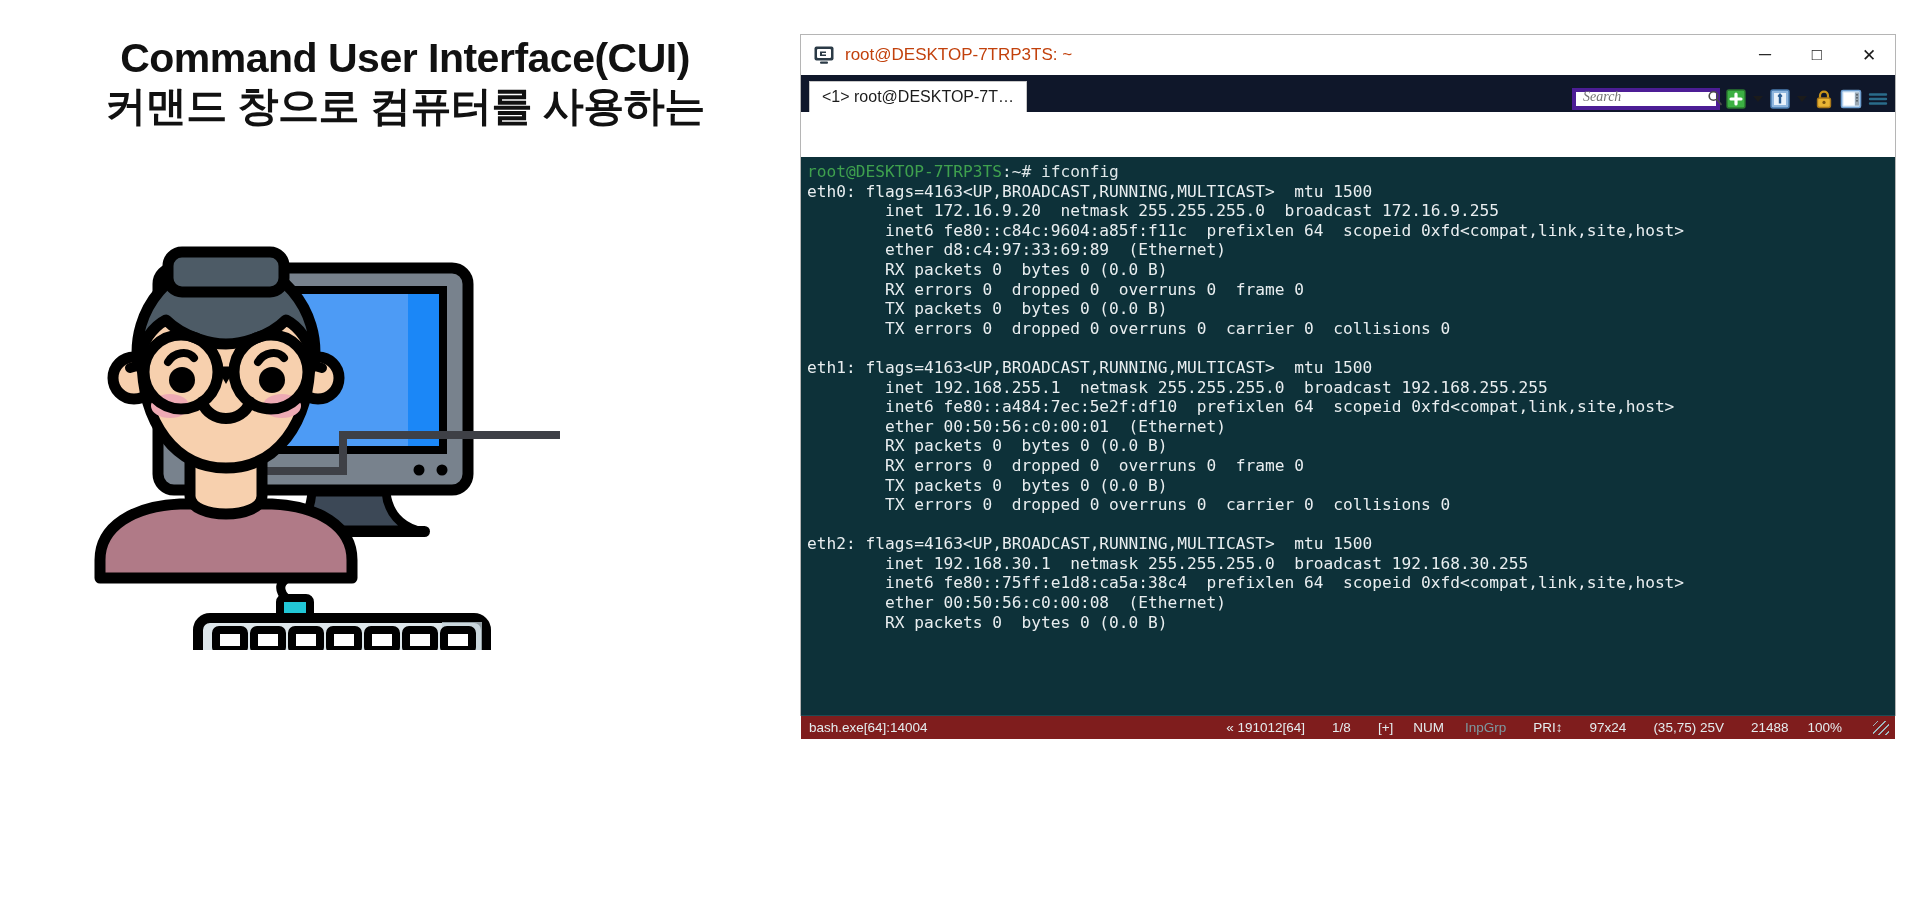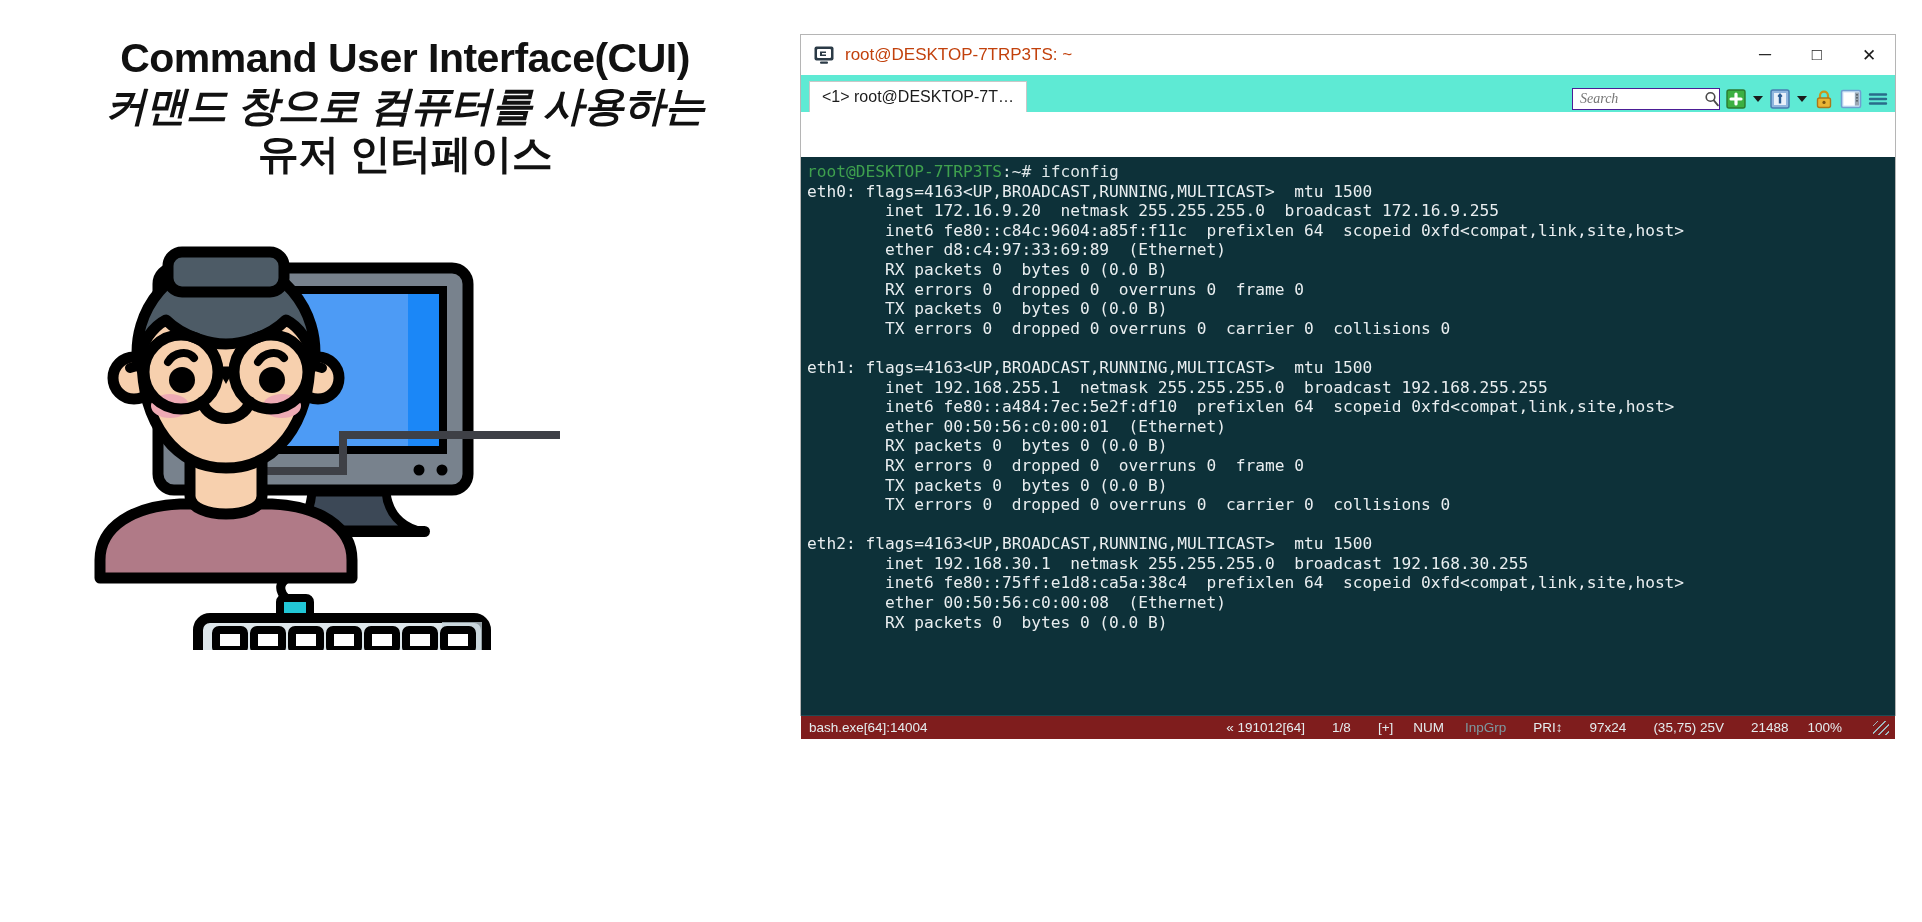--- a/index.html
+++ b/index.html
@@ -12,21 +12,21 @@
   #root { position: relative; width: 1922px; height: 670px; background: #ffffff; }
 
   
   #heading {
     position: absolute; left: 20px; top: 36px; width: 770px;
     text-align: center; color: #111111;
     font-weight: bold; line-height: 1.12;
     letter-spacing: -0.5px;
   }
   #heading .line1 { font-size: 41px; white-space: nowrap; }
-  #heading .line2 { font-size: 41px; white-space: nowrap; margin-top: 2px; font-style: italic; }
+  #heading .line2 { font-size: 41px; white-space: nowrap; margin-top: 2px; }
   #heading .line3 { font-size: 41px; white-space: nowrap; margin-top: 2px; }
 
   
   #illustration { position: absolute; left: 90px; top: 230px; width: 700px; height: 420px; }
   #illustration svg { display: block; }
 
   
   #terminal-window {
     position: absolute; left: 800px; top: 34px;
     width: 1096px; height: 682px;
@@ -47,37 +47,37 @@
     font-size: 17px; color: #c2410c; white-space: nowrap;
     font-family: "Liberation Sans", sans-serif;
   }
   #win-controls { position: absolute; right: 0; top: 0; height: 40px; display: flex; }
   #win-controls .wc {
     width: 52px; height: 40px; display: flex; align-items: center; justify-content: center;
     color: #1b1b1b; font-size: 17px;
   }
   
   #tabrow {
-    position: relative; height: 37px; background: #5eead4;
+    position: relative; height: 37px; background: #0f172a;
     display: flex; align-items: flex-end;
   }
   #tab-1 {
     margin-left: 8px; margin-bottom: 0;
     height: 30px; padding: 0 12px;
     border: 1px solid #c8c8c8; border-bottom: none;
     background: #ffffff; display: flex; align-items: center;
     font-size: 16px; color: #1b1b1b; white-space: nowrap;
   }
   #toolbar {
     position: absolute; right: 6px; bottom: 2px;
     display: flex; align-items: center; gap: 5px;
   }
   #search-box {
-    width: 148px; height: 22px; border: 1px solid #4c1d95;
-    background: #ffffff; display: flex; align-items: center;
+    width: 148px; height: 22px; border: 4px solid #4c1d95;
+    background: #ffffff; display: flex; align-items: flex-end;
     padding: 0 0 0 5px; box-sizing: border-box;
   }
   #search-box input {
     border: none; outline: none; width: 122px; background: transparent;
     font-size: 14px; font-style: italic; color: #8a8a8a;
     font-family: "Liberation Serif", serif;
   }
   .tb-icon { width: 22px; height: 22px; position: relative; flex: none; }
   .tb-caret {
     width: 12px; height: 22px; display: flex; align-items: center; justify-content: center;
@@ -131,21 +131,20 @@
   }
 </style>
 </head>
 <body>
 
 <div id="root">
 
   <div id="heading">
     <div class="line1">Command User Interface(CUI)</div>
     <div class="line2">커맨드 창으로 컴퓨터를 사용하는</div>
-    <div class="line3">유저 인터페이스</div>
   </div>
 
   <div id="illustration">
     <svg width="700" height="420" viewBox="0 0 700 420" xmlns="http://www.w3.org/2000/svg">
 
       <g>
 
         <path d="M190 288 C 175 296, 182 312, 196 318 C 212 325, 214 340, 198 348 C 186 354, 190 366, 202 372" fill="none" stroke="#000000" stroke-width="9" stroke-linecap="round"></path>
 
         <rect x="122" y="296" width="218" height="11" rx="5.5" fill="#000000"></rect>

